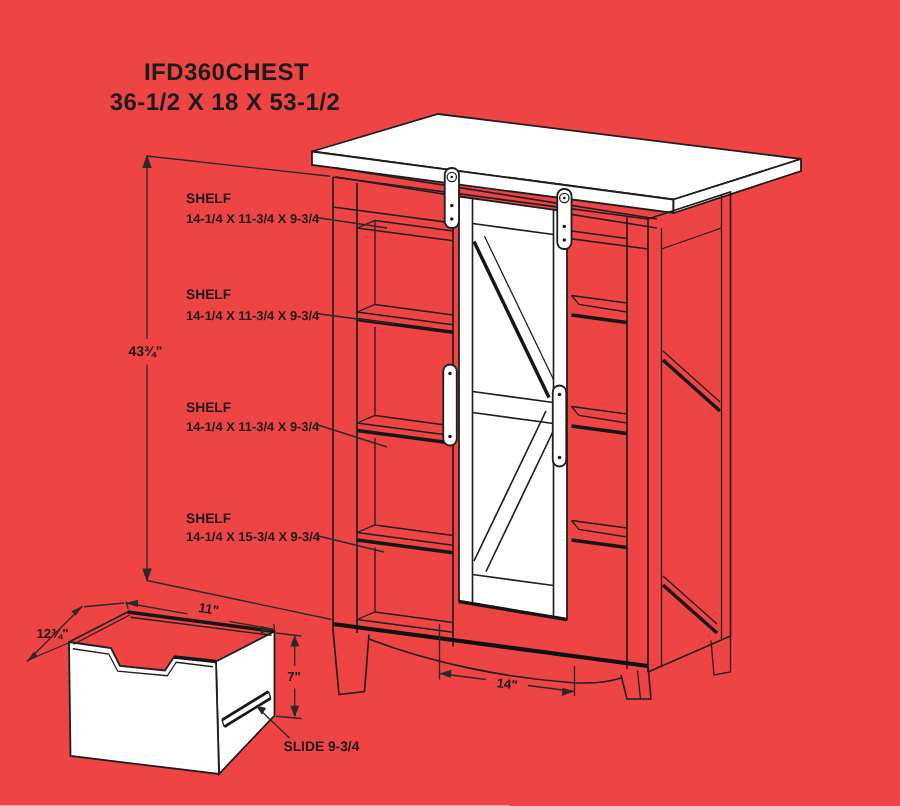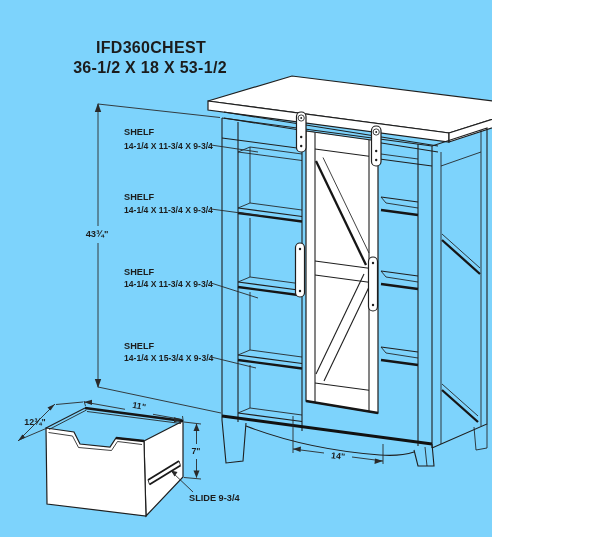--- a/index.html
+++ b/index.html
@@ -1,16 +1,16 @@
 <!DOCTYPE html>
 <html><head>
 <meta charset="utf-8">
 <style>
   html,body{margin:0;padding:0;background:#fff;}
-  #page{position:relative;width:492px;height:537px;background:#7dd3fc;overflow:hidden;
+  #page{position:relative;width:600px;height:537px;background:#ef4444;overflow:hidden;
         font-family:"Liberation Sans", sans-serif;}
   svg{position:absolute;left:0;top:0;}
   svg text{fill:#1c1c1c;}
   .t-title{font-size:16px;font-weight:bold;letter-spacing:.3px;}
   .t-label{font-size:9.2px;font-weight:bold;}
   .t-dims{font-size:8.6px;font-weight:bold;}
   .t-dim{font-size:8.8px;font-weight:bold;}
   .t-height{font-size:9.4px;font-weight:600;}
   .ln{stroke:#1f1f1f;stroke-width:1.1;fill:none;}
   .thin{stroke:#1f1f1f;stroke-width:.85;fill:none;}

